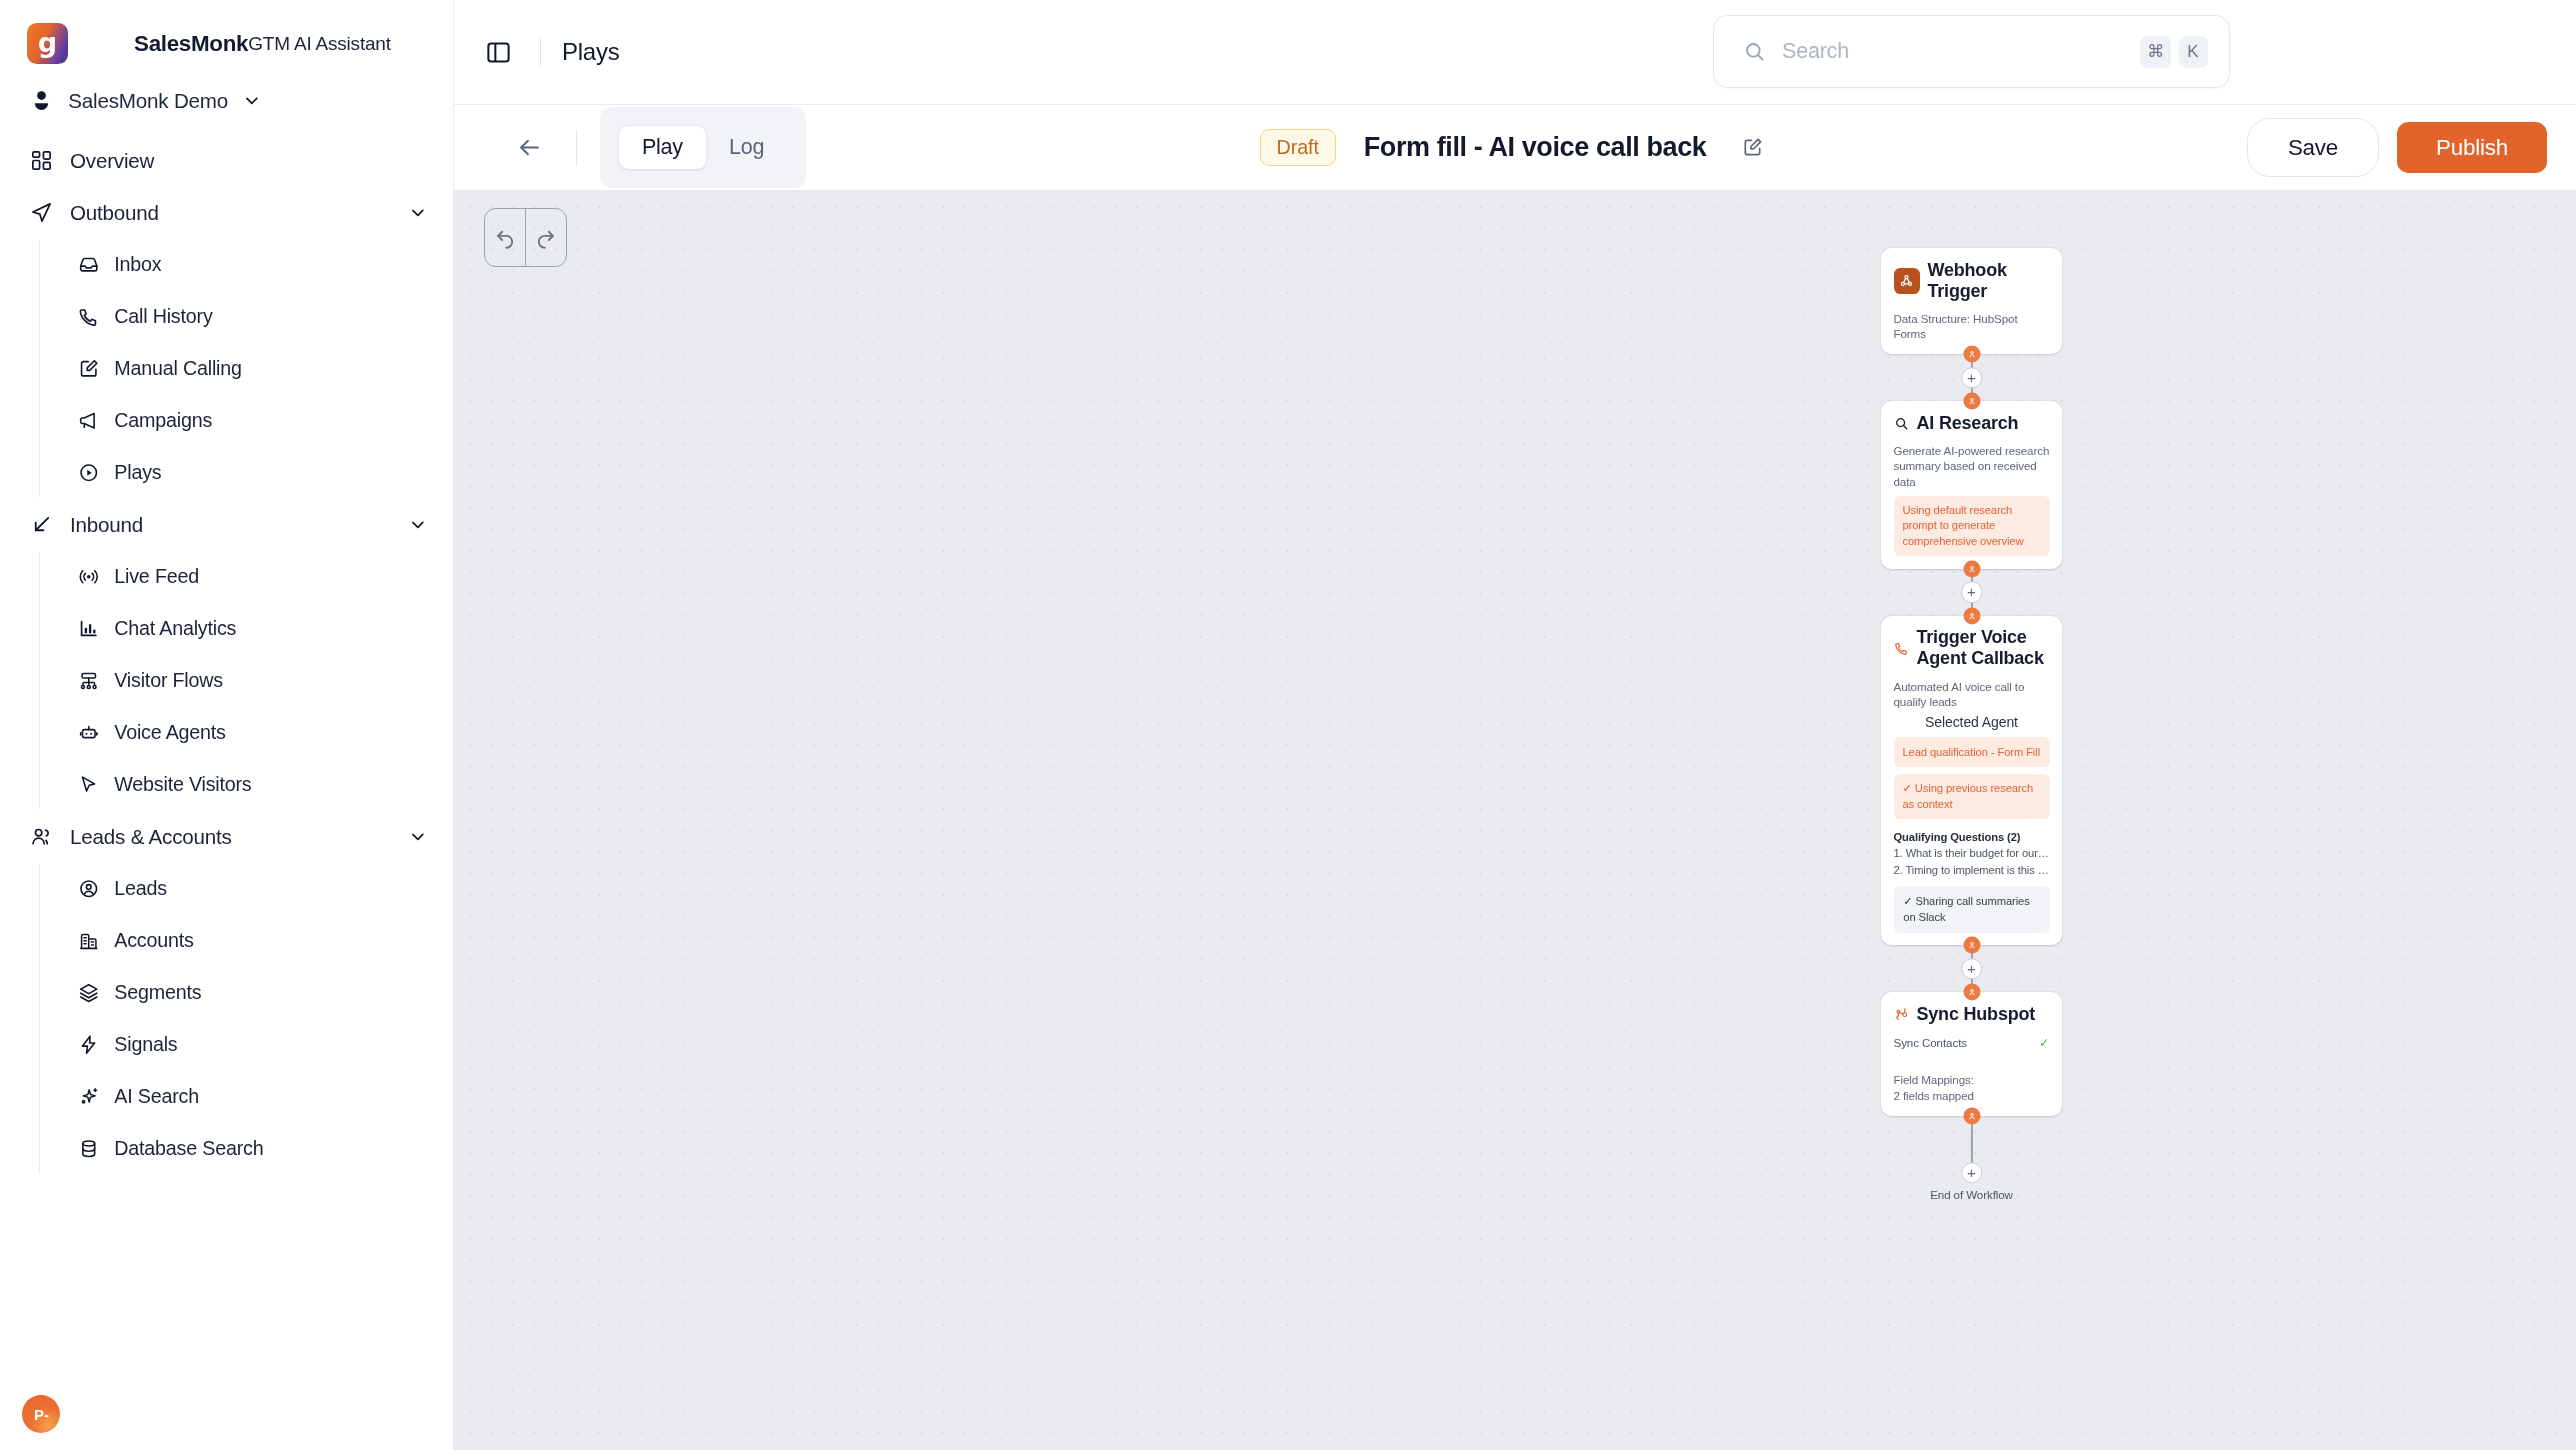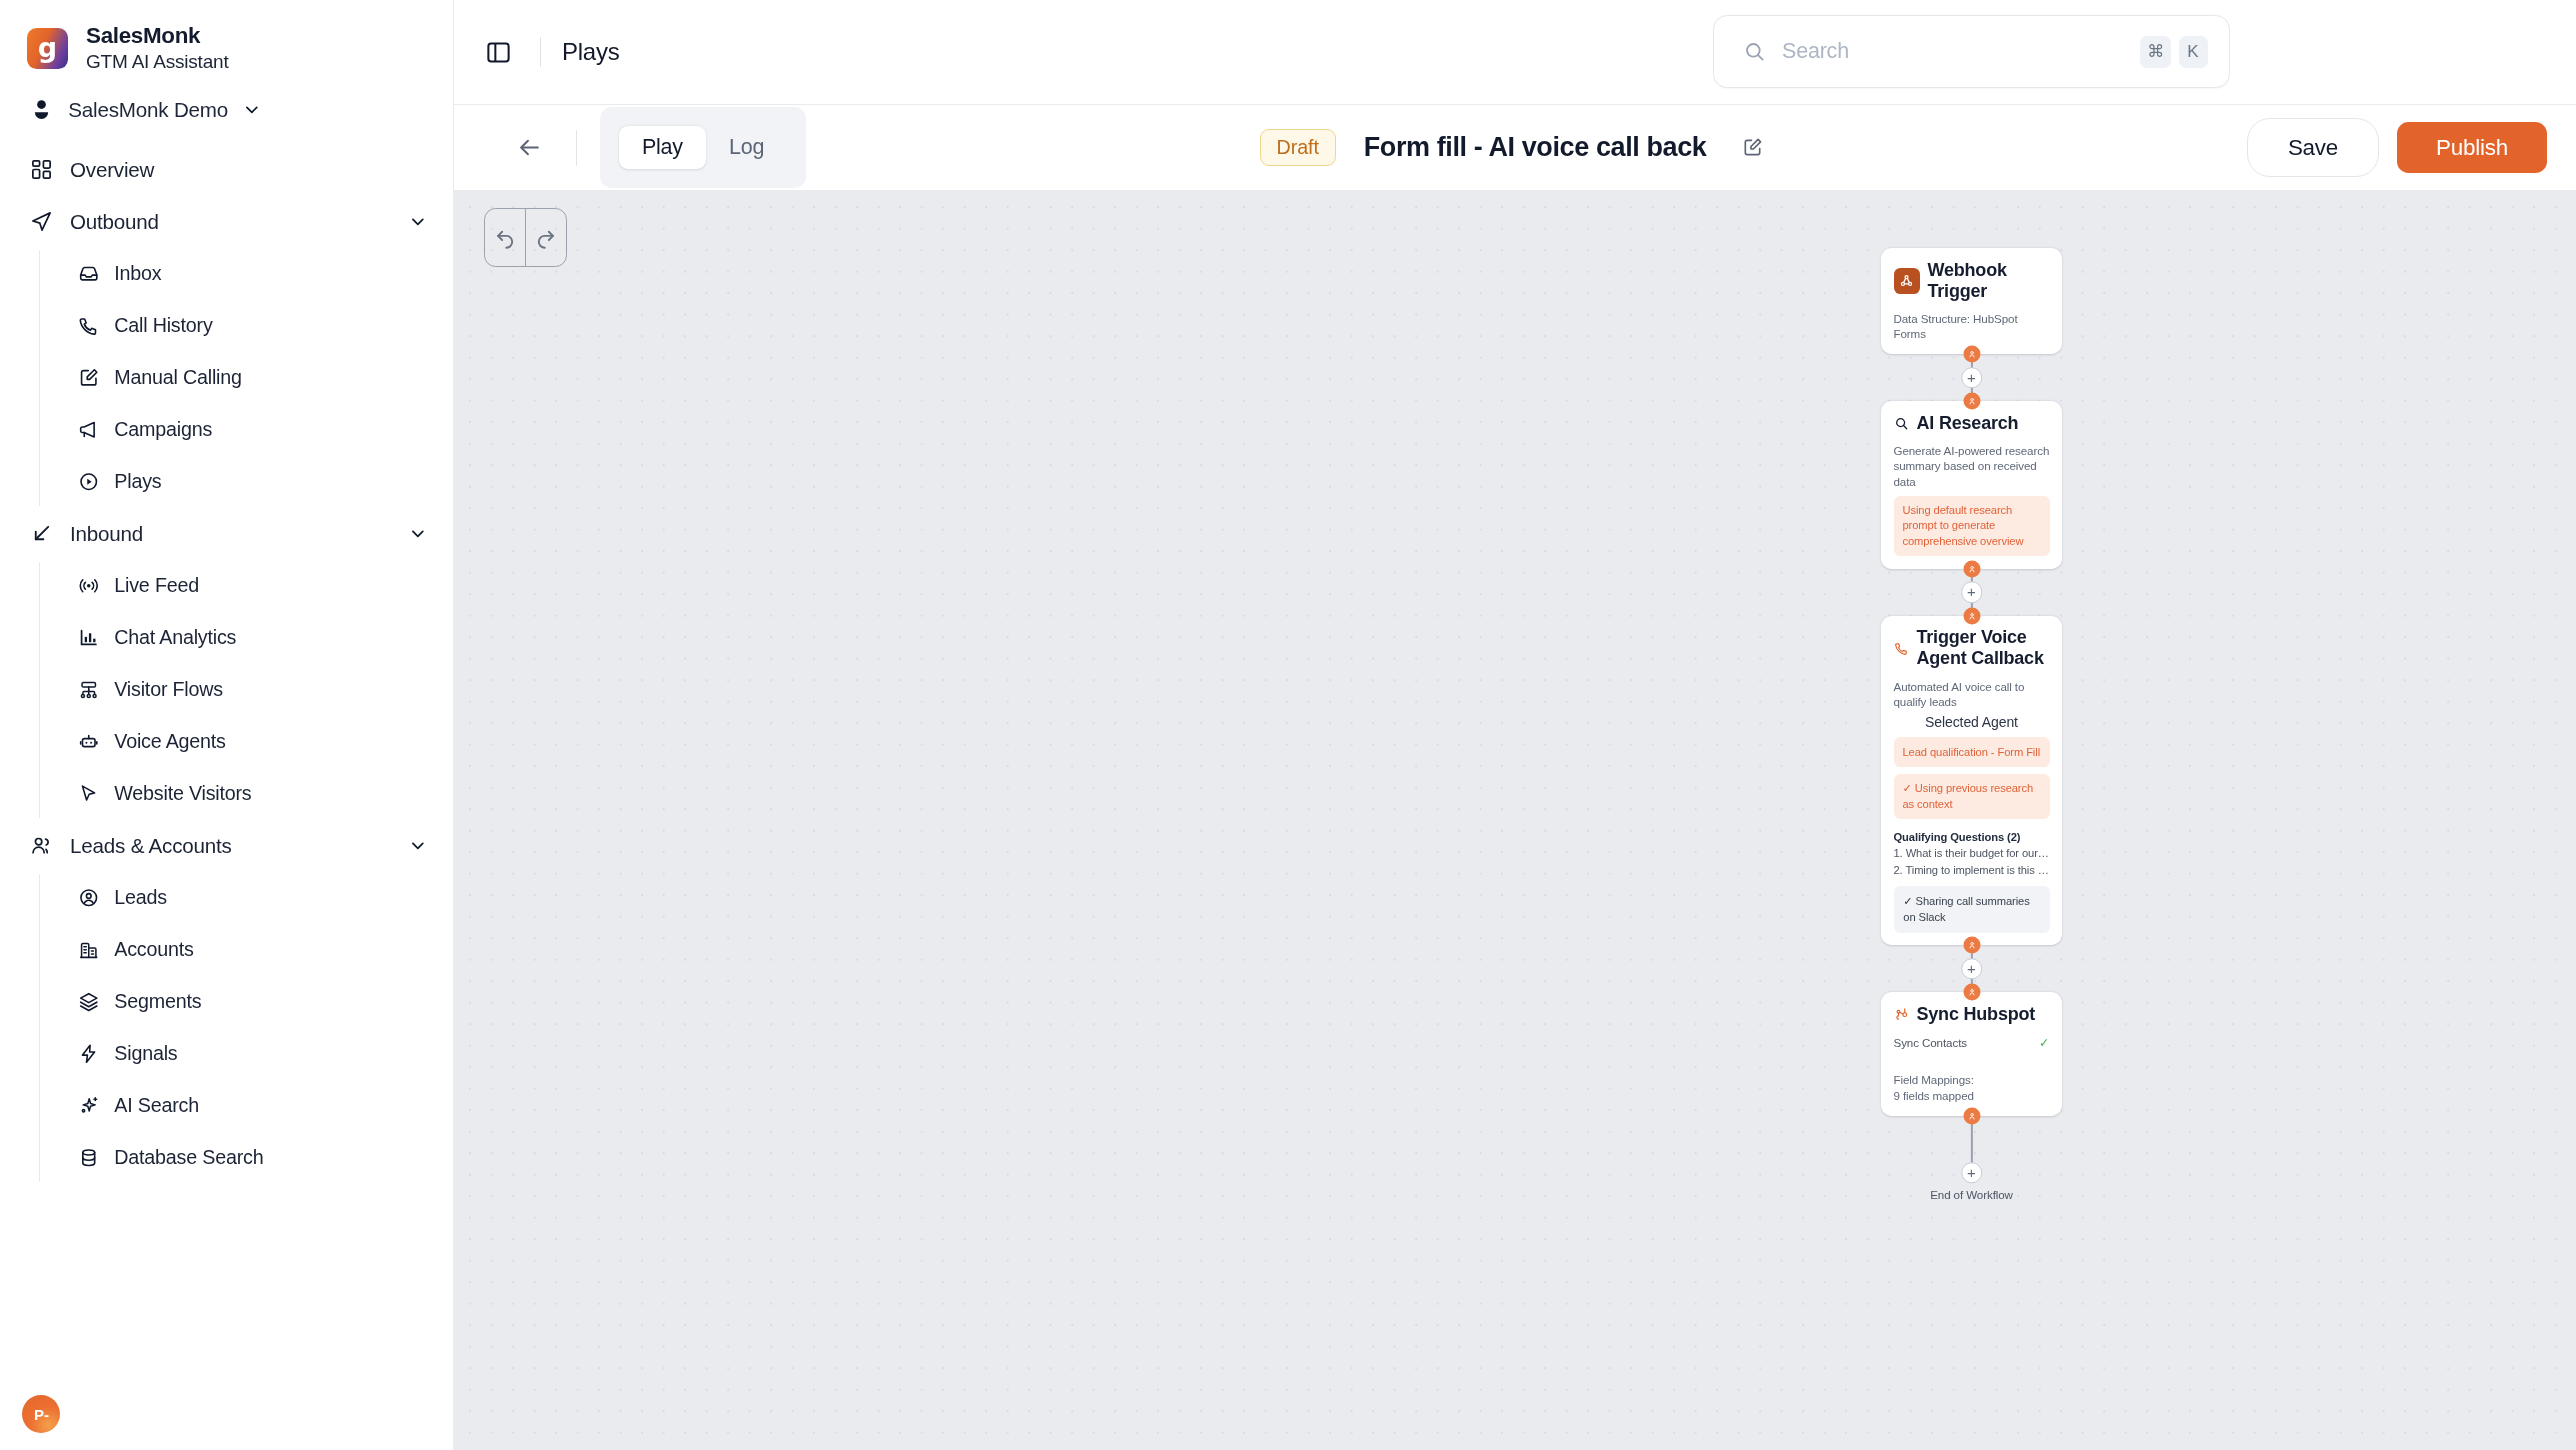--- a/index.html
+++ b/index.html
@@ -29,21 +29,21 @@
     background: linear-gradient(115deg, #ef7a2a 0%, #e2642b 40%, #6b3fa0 78%, #3a2f80 100%);
     display: flex; align-items: center; justify-content: center;
     flex: 0 0 41px;
     position: relative;
   }
   .brand-logo .g {
     color: #fff; font-size: 27px; font-weight: 700; line-height: 1;
     font-family: "DejaVu Sans", sans-serif;
     margin-top: -1.8px;
   }
-  .brand-text { display: flex; flex-direction: column; line-height: 1.15; }
+  .brand-text { display: flex; flex-direction: row; line-height: 1.15; margin-left: 48px; }
   .brand-name { font-size: 22.4px; font-weight: 700; color: #131b2e; letter-spacing: -0.3px; }
   .brand-sub { font-size: 19px; font-weight: 400; color: #1c2436; margin-top: 2.7px; letter-spacing: -0.2px; }
 
   .workspace {
     display: flex; align-items: center; gap: 14.3px;
     padding: 24px 0 0 29px; cursor: pointer;
   }
   .workspace .ws-name { font-size: 20.6px; color: #1e2639; letter-spacing: -0.2px; }
   .ico { display: inline-flex; align-items: center; justify-content: center; flex: none; }
 
@@ -713,21 +713,21 @@
                   <path d="M7.2 9.8v4.4a2.6 2.6 0 1 0 0 5.2"></path>
                 </svg>
             </span>
             <span class="node-title">Sync Hubspot</span>
           </div>
           <div class="row-sync">
             <span class="t">Sync Contacts</span>
             <span class="chk">✓</span>
           </div>
           <div class="node-desc" style="margin-top:22px">Field Mappings:</div>
-          <div class="node-desc" style="margin-top:0.9px">9 fields mapped</div>
+          <div class="node-desc" style="margin-top:0.9px">2 fields mapped</div>
           <div class="dot bottom">
             <svg width="9" height="9" viewBox="0 0 24 24" fill="none" stroke="#fff" stroke-width="2.2" stroke-linecap="round">
                 <circle cx="12" cy="8.6" r="3.4"></circle>
                 <path d="M6.4 20a5.6 5.6 0 0 1 11.2 0"></path>
               </svg>
           </div>
         </div>
 
         <div class="endwrap">
           <div class="line"></div>

